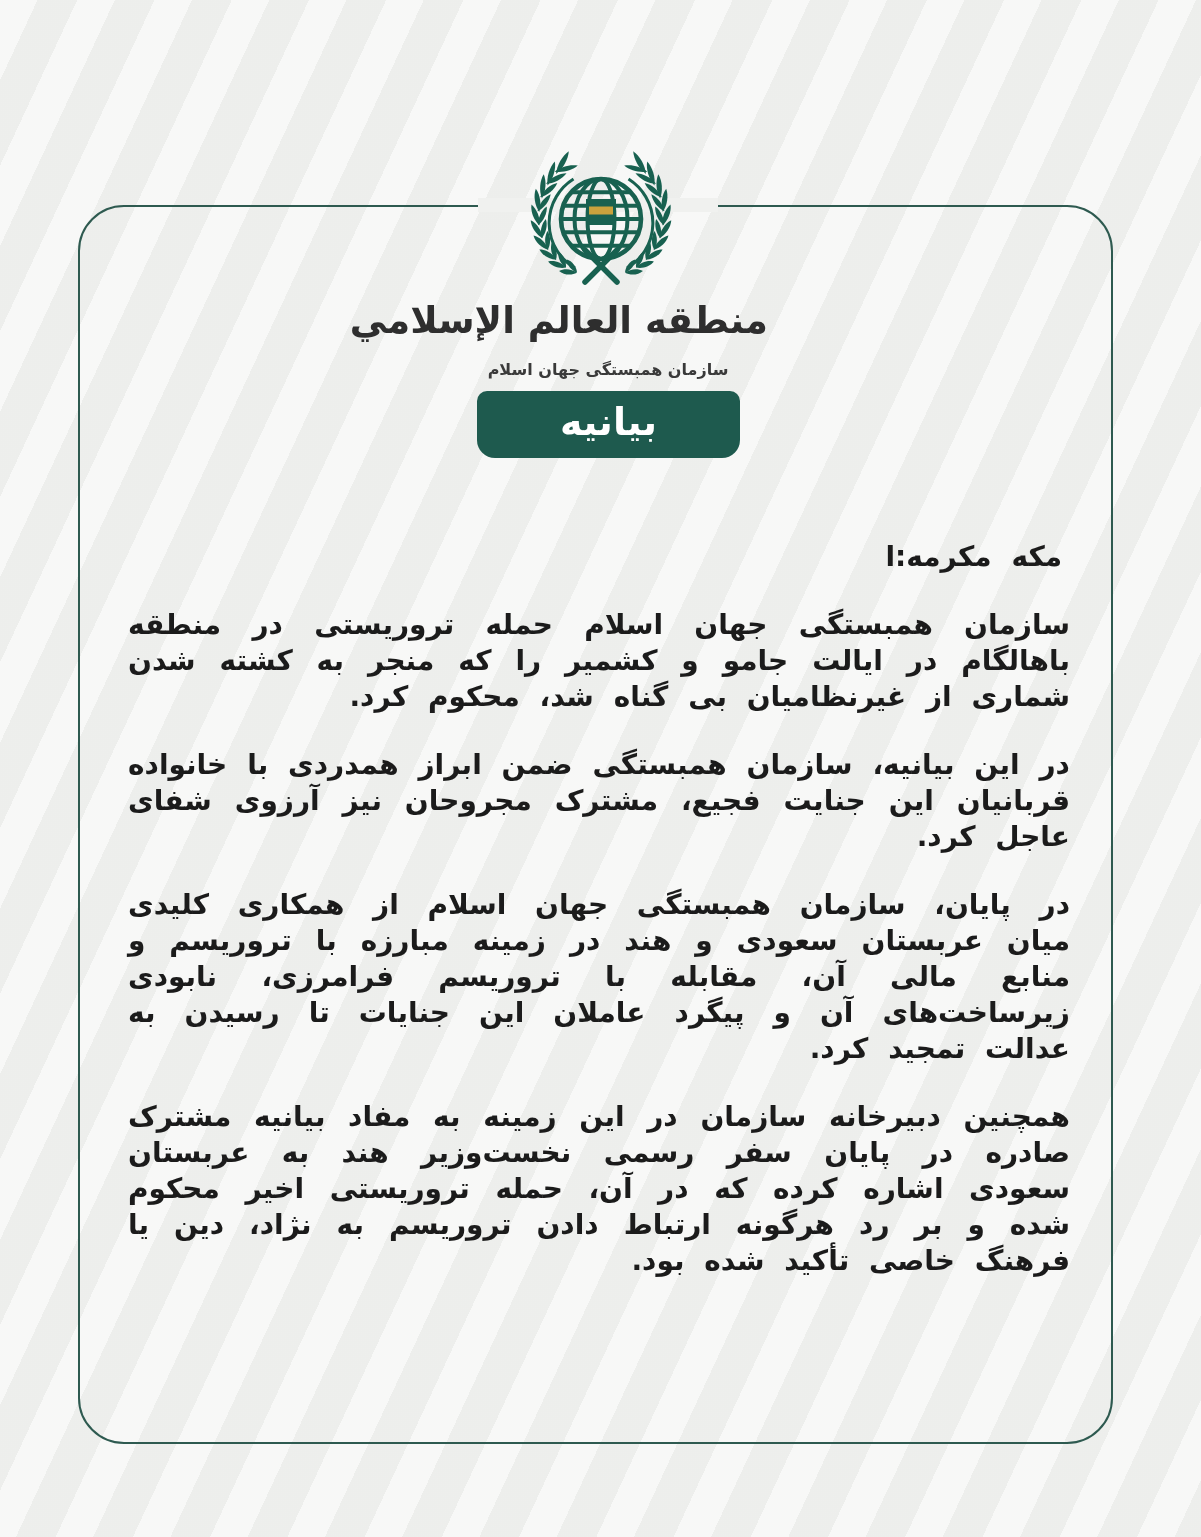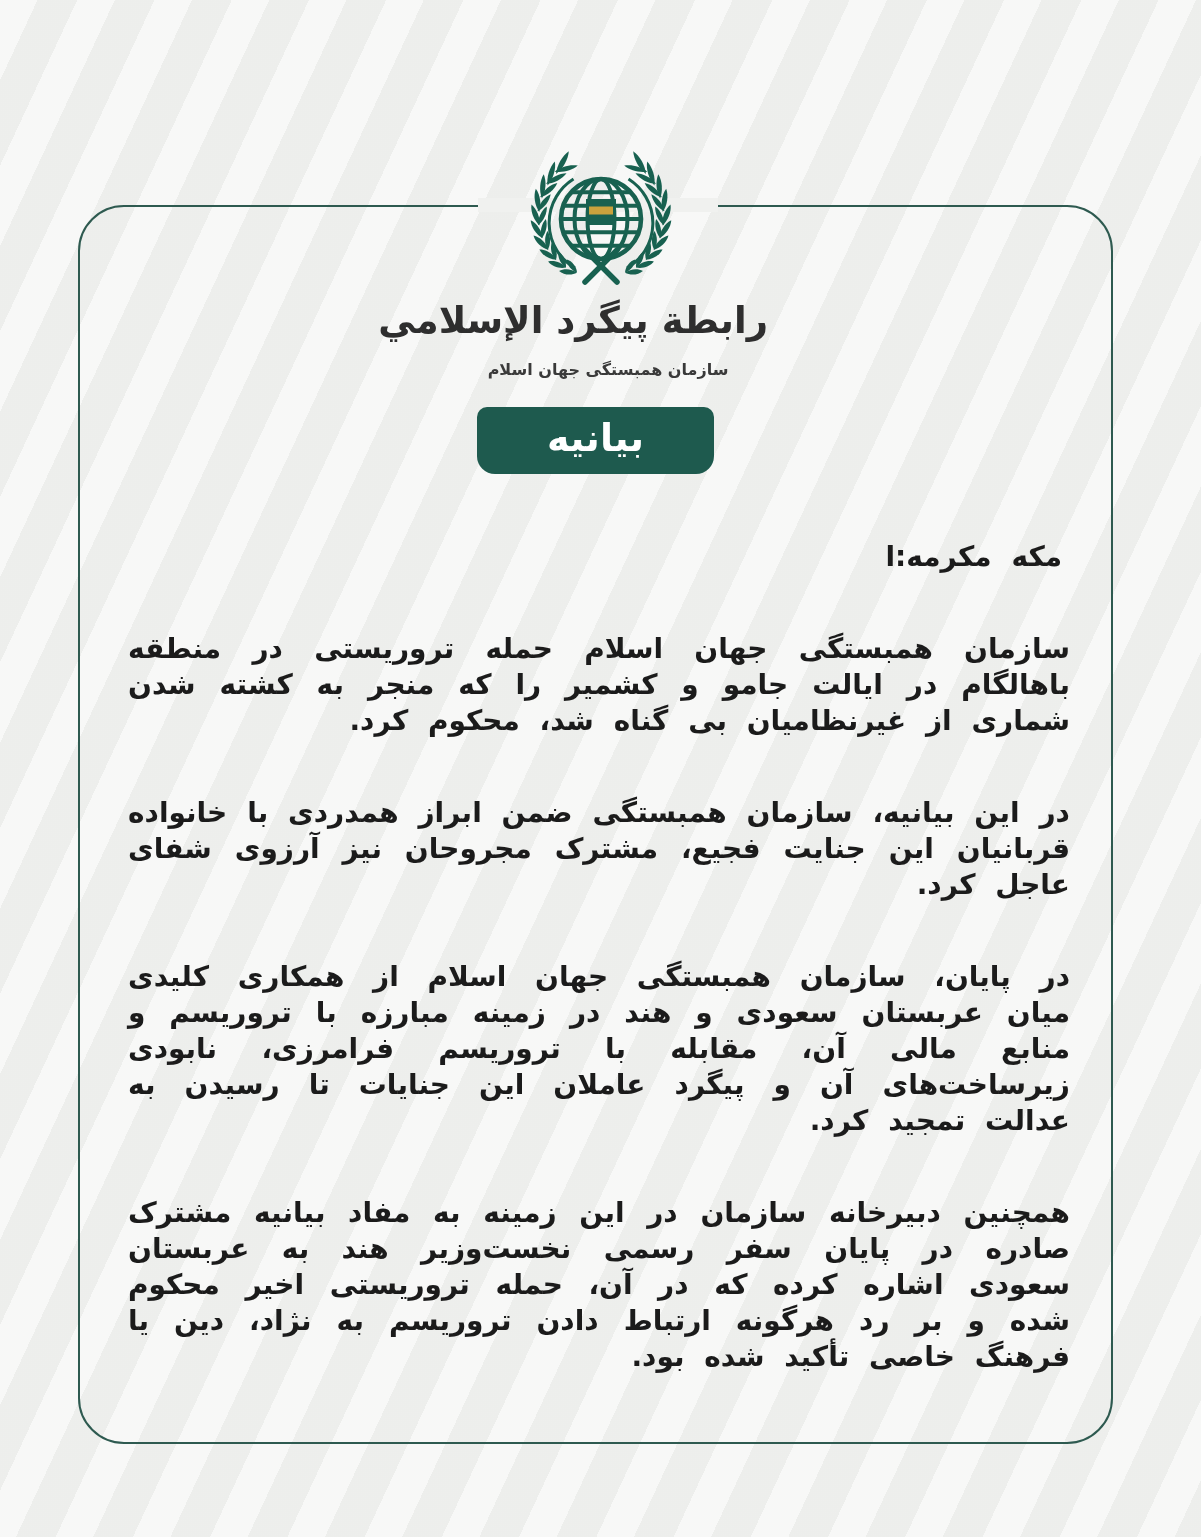--- a/index.html
+++ b/index.html
@@ -55,22 +55,22 @@
     left: 448px; top: 360px;
     width: 320px;
     text-align: center;
     font-size: 16px;
     font-weight: bold;
     color: #3a3a3a;
     white-space: nowrap;
   }
   .banner {
     position: absolute;
-    left: 477px; top: 407px;
-    width: 237px; height: 67px;
+    left: 477px; top: 391px;
+    width: 263px; height: 67px;
     background: var(--banner-bg, #1e5a4e);
     border-radius: 10px 10px 18px 18px;
     display: flex;
     align-items: center;
     justify-content: center;
   }
   .banner span {
     color: var(--banner-fg, #ffffff);
     font-size: 38px;
     font-weight: bold;
@@ -86,21 +86,21 @@
     font-size: 28px;
     font-weight: bold;
     line-height: 36px;
     word-spacing: 10px;
   }
   .dateline {
     text-align: right;
     margin: 8px;
   }
   .para {
-    margin: 56px 0 0 0;
+    margin: 32px 0 0 0;
     text-align: justify;
   }
 </style>
 </head>
 <body>
 
 <div class="page">
 
   <div class="frame"></div>
   <div class="frame-gap"></div>
@@ -163,21 +163,21 @@
       <g clip-path="url(#globe-clip)">
         <path d="M58,43.3 H142 M58,56.7 H142 M58,70 H142 M58,83.3 H142 M58,96.7 H142"></path>
       </g>
     </g>
     <g>
       <rect x="85" y="50" width="30" height="26" fill="var(--logo-green,#186150)"></rect>
       <rect x="88" y="57.5" width="24" height="8" fill="var(--logo-gold,#c9a23d)"></rect>
     </g>
   </svg>
 
-  <div class="calligraphy">رابطة پیگرد الإسلامي</div>
+  <div class="calligraphy">منطقه العالم الإسلامي</div>
 
   <div class="org-name">سازمان همبستگی جهان اسلام</div>
 
   <div class="banner">
     <span>بیانیه</span>
   </div>
 
   <div class="body-text">
     <div class="dateline">مکه مکرمه:ا</div>
     <div id="paragraphs">

